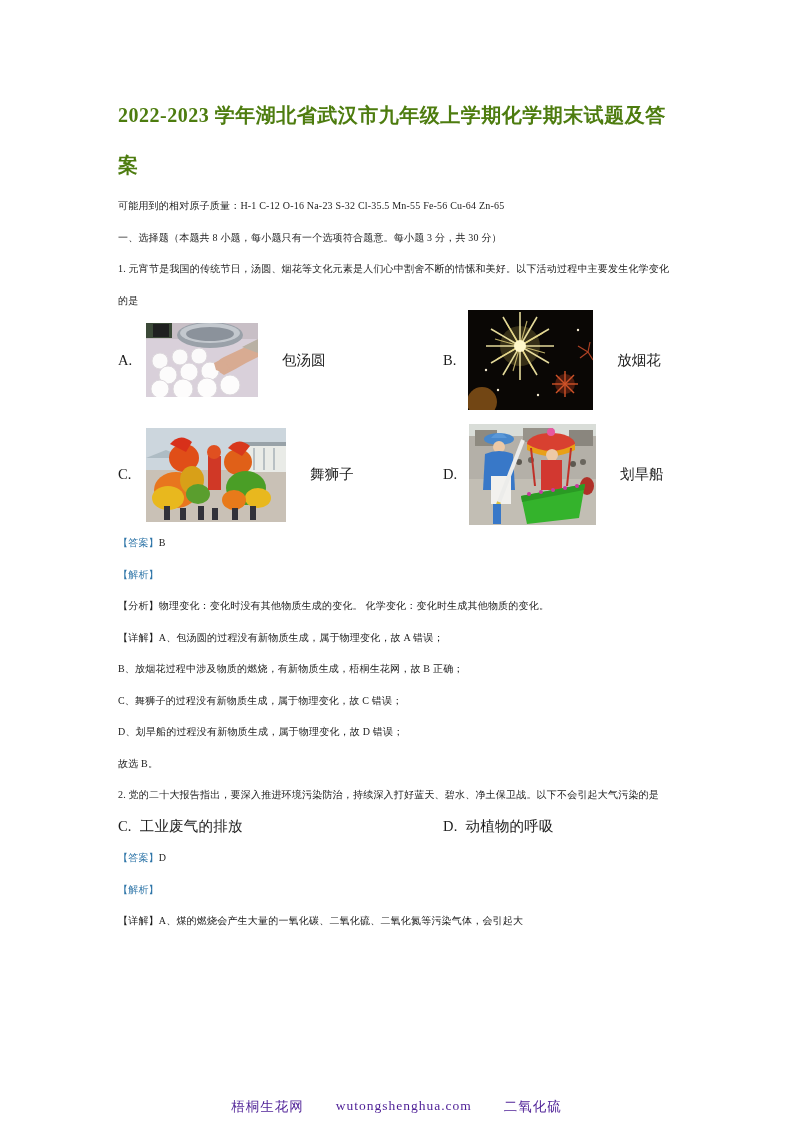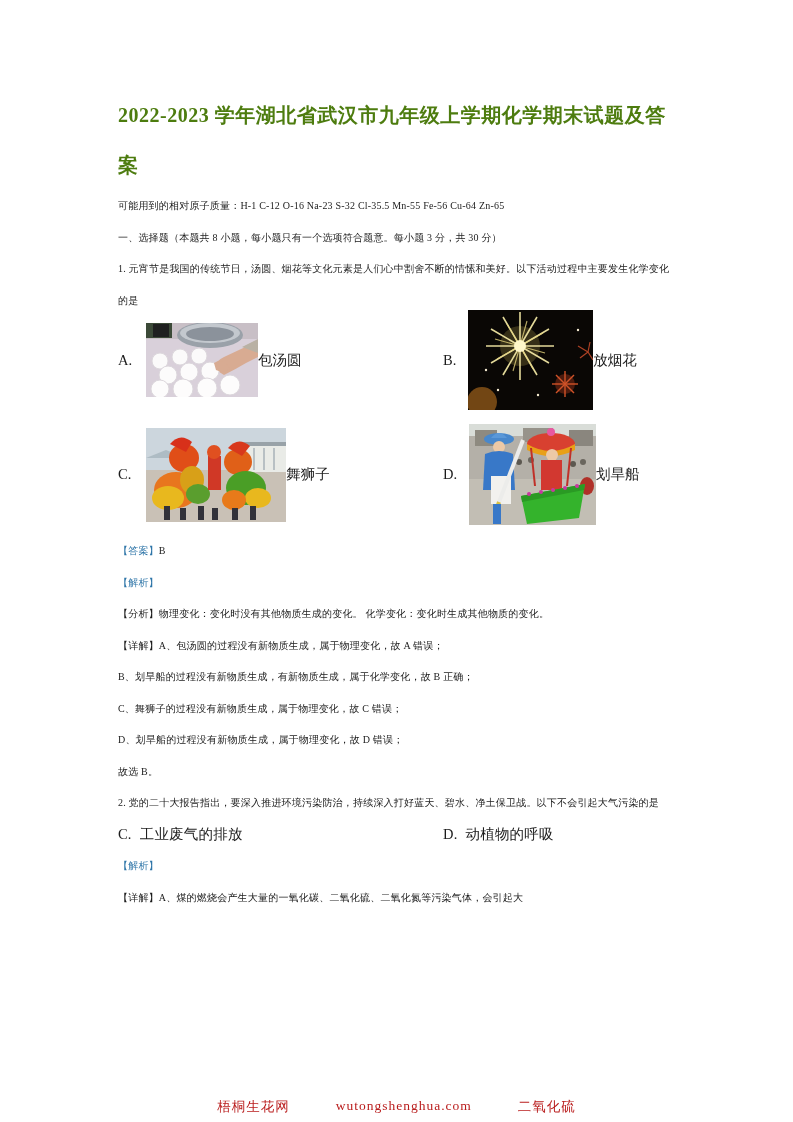--- a/index.html
+++ b/index.html
@@ -36,45 +36,45 @@
   .blue { color: #2e75a8; }
   .optrow {
     display: flex;
     align-items: center;
   }
   .optrow .col1 { width: 325px; display: flex; align-items: center; }
   .optrow .col2 { width: 233px; display: flex; align-items: center; }
   .optrow-1 { height: 96px; margin-top: -4px; }
   .optrow-2 { height: 101px; margin-top: 16px; }
   .opt-label { font-size: 14.5px; flex: none; }
-  .opt-caption { font-size: 14.5px; flex: none; }
+  .opt-caption { font-size: 14.5px; flex: none; padding-left: 24px; }
   .photo { flex: none; display: block; margin-left: 10px; }
   .photo-a { margin-left: 14px; }
   .photo-c { margin-left: 15px; }
   .photo-b, .photo-d { margin-left: 12px; }
-  .answer-line { margin-top: 10px; }
+  .answer-line { margin-top: 2px; }
   .q2row {
     display: flex;
     font-size: 14.5px;
     line-height: 31.5px;
     letter-spacing: 0.2px;
   }
   .q2row .cell1 { width: 325px; }
   .q2row .cell2 { width: 233px; }
   .q2row .lbl { margin-right: 8px; }
   .footer {
     position: absolute;
     left: 0;
     right: 0;
     top: 1098px;
     display: flex;
     justify-content: center;
-    gap: 46px;
+    gap: 32px;
     font-size: 13.5px;
-    color: #b91c1c;
+    color: #4c1d95;
     letter-spacing: 1px;
   }
 </style>
 </head>
 <body>
 
 <div class="page">
   <div class="content">
 
     <h1 class="title">2022-2023 学年湖北省武汉市九年级上学期化学期末试题及答案</h1>
@@ -248,32 +248,33 @@
           <rect x="24" y="80" width="8" height="20" fill="#3878c8"></rect>
         </svg>
         <span class="opt-caption">划旱船</span>
       </div>
     </div>
 
     <p class="line answer-line"><span class="blue">【答案】</span><span>B</span></p>
     <p class="line"><span class="blue">【解析】</span></p>
     <p class="line">【分析】物理变化：变化时没有其他物质生成的变化。 化学变化：变化时生成其他物质的变化。</p>
     <p class="line">【详解】A、包汤圆的过程没有新物质生成，属于物理变化，故 A 错误；</p>
-    <p class="line">B、划旱船的过程没有新物质生成，有新物质生成，属于化学变化，故 B 正确；</p>
+    <p class="line">B、放烟花过程中涉及物质的燃烧，有新物质生成，梧桐生花网，故 B 正确；</p>
     <p class="line">C、舞狮子的过程没有新物质生成，属于物理变化，故 C 错误；</p>
     <p class="line">D、划旱船的过程没有新物质生成，属于物理变化，故 D 错误；</p>
     <p class="line">故选 B。</p>
 
     <p class="line">2. 党的二十大报告指出，要深入推进环境污染防治，持续深入打好蓝天、碧水、净土保卫战。以下不会引起大气污染的是</p>
 
     <div class="q2row">
       <span class="cell1"><span class="lbl">C.</span><span>工业废气的排放</span></span>
       <span class="cell2"><span class="lbl">D.</span><span>动植物的呼吸</span></span>
     </div>
 
+    <p class="line"><span class="blue">【答案】</span><span>D</span></p>
     <p class="line"><span class="blue">【解析】</span></p>
     <p class="line nowrap">【详解】A、煤的燃烧会产生大量的一氧化碳、二氧化硫、二氧化氮等污染气体，会引起大</p>
 
   </div>
 
   <div class="footer">
     <span>梧桐生花网</span>
     <span>wutongshenghua.com</span>
     <span>二氧化硫</span>
   </div>

